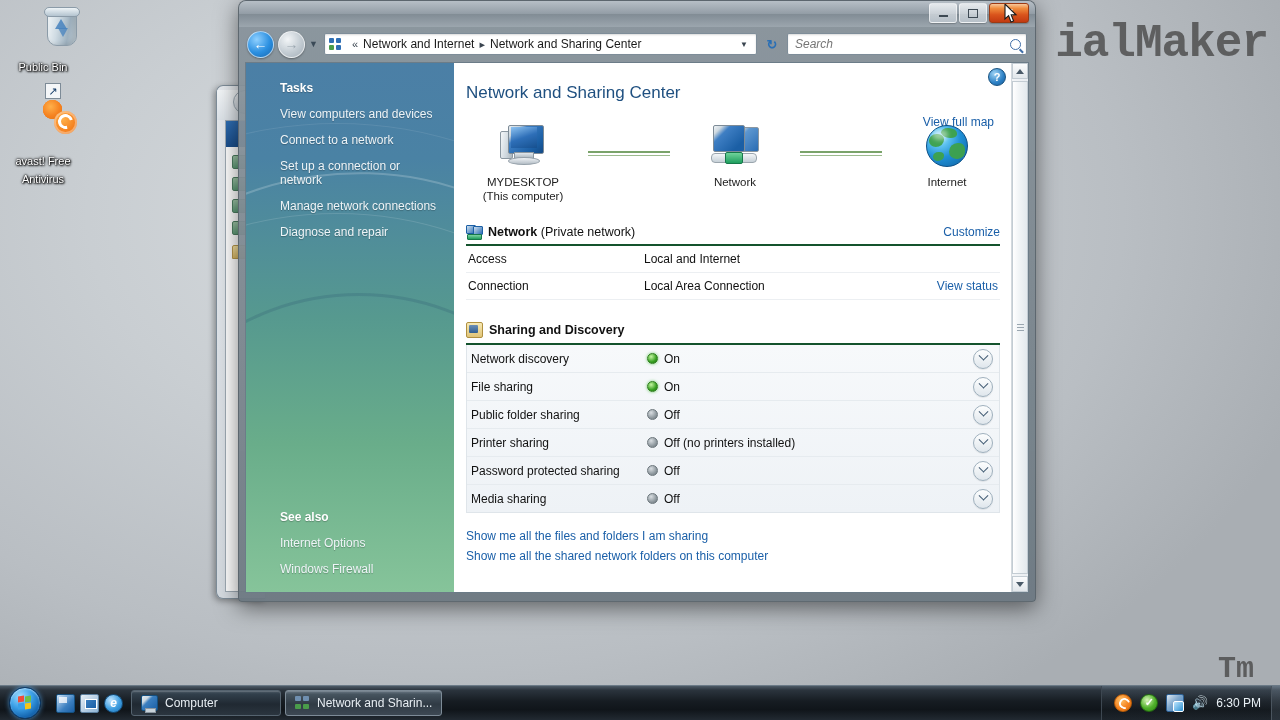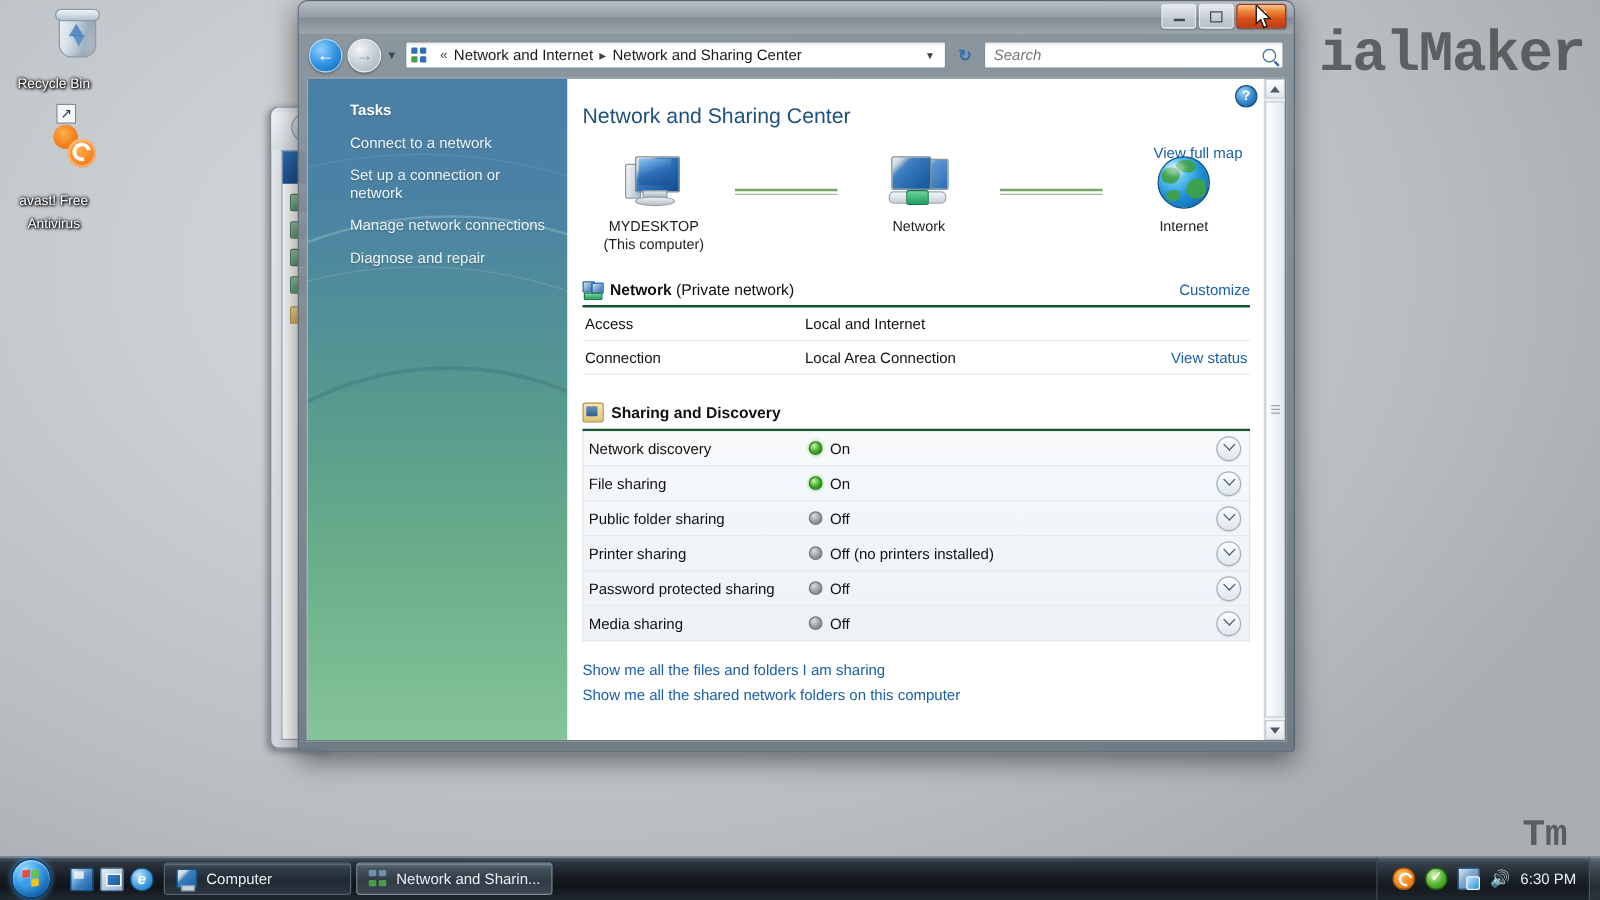--- a/index.html
+++ b/index.html
@@ -492,21 +492,21 @@
 </head>
 <body>
 
 <div class="desk-icon" id="recycle">
   <span class="glyph">
     <span class="bin">
       <span class="body"></span><span class="lid"></span>
       <span class="tri"></span><span class="tri2"></span>
     </span>
   </span>
-  <span class="lbl">Recycle Bin</span>
+  <span class="lbl">Public Bin</span>
 </div>
 
 <div class="desk-icon" id="avast">
   <span class="glyph">
     <span class="avast-ico">
       <span class="blob b1"></span><span class="blob b2"></span>
       <span class="blob b3"></span><span class="blob b4"></span>
       <span class="center"></span><span class="a-letter"></span>
       <span class="shortcut">↗</span>
     </span>
@@ -586,26 +586,32 @@
   <div id="body">
 
     <div id="sidebar">
       <span class="swoosh sw1"></span>
       <span class="swoosh sw2"></span>
       <span class="swoosh sw3"></span>
       <span class="swoosh sw4"></span>
 
       <div class="inner">
         <div class="side-head">Tasks</div>
+        <div class="side-link">View computers and devices</div>
         <div class="side-link">Connect to a network</div>
         <div class="side-link">Set up a connection or network</div>
         <div class="side-link">Manage network connections</div>
         <div class="side-link">Diagnose and repair</div>
       </div>
 
+      <div id="see-also">
+        <div class="side-head">See also</div>
+        <div class="side-link">Internet Options</div>
+        <div class="side-link">Windows Firewall</div>
+      </div>
     </div>
 
     <div id="content">
       <div id="content-scroll">
 
         <div id="help-ic">?</div>
         <div id="page-title">Network and Sharing Center</div>
         <div id="viewmap">View full map</div>
 
         <div id="netmap">

